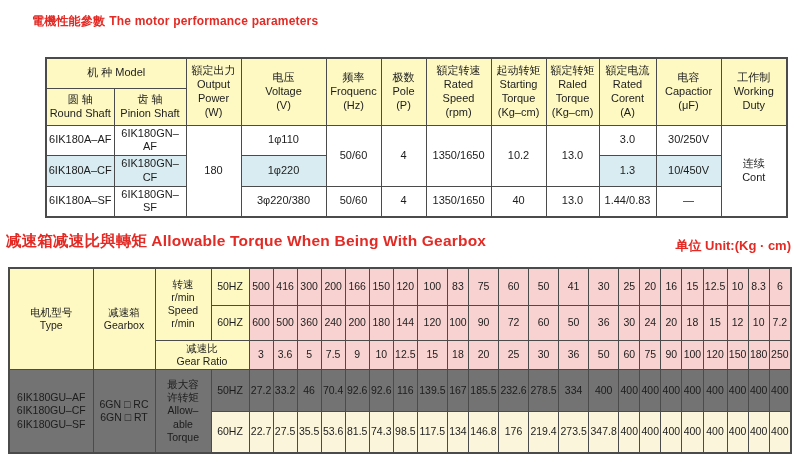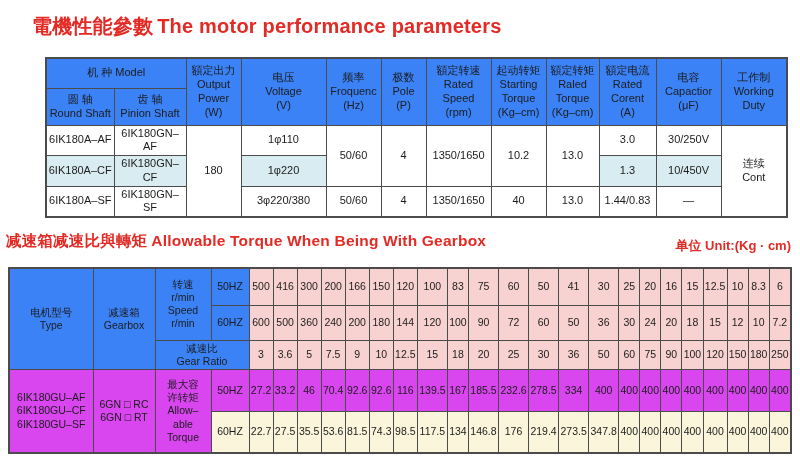--- a/index.html
+++ b/index.html
@@ -4,39 +4,39 @@
 <style>
   * { margin: 0; padding: 0; box-sizing: border-box; }
   html, body { background: #ffffff; }
   body {
     width: 800px; height: 462px; position: relative; overflow: hidden;
     font-family: "Liberation Sans", "DejaVu Sans", sans-serif;
     color: #1c1c1c;
   }
   .title {
     position: absolute; color: #e32a24; font-weight: bold;
-    font-size: 20px; letter-spacing: 0.2px; white-space: nowrap;
+    font-size: 12px; letter-spacing: 0.2px; white-space: nowrap;
   }
   .title .en { margin-left: 4px; }
   #title1 { left: 32px; top: 13px; }
   #title2 { left: 6px; top: 231px; font-size: 15.5px; text-align: center; }
   #unit-label {
     position: absolute; right: 9px; top: 237px; color: #e32a24;
     font-size: 13px; font-weight: bold; white-space: nowrap;
   }
   table {
     border-collapse: collapse; position: absolute; table-layout: fixed;
     border: 2px solid #4b4b4b;
   }
   th, td {
     border: 1px solid #4b4b4b; text-align: center; vertical-align: middle;
     font-size: 11px; font-weight: normal; white-space: pre-line;
     line-height: 1.25; padding: 1px 1px;
   }
-  .pink  { background: #3b82f6; }
+  .pink  { background: #fef9c3; }
   .blue  { background: #d9ecf2; }
   .cream { background: #fbf5db; }
   .white { background: #ffffff; }
 
   
   #motor-table { left: 45px; top: 57px; width: 741px; }
   #motor-table .rh1 { height: 30px; }
   #motor-table .rh2 { height: 37px; }
   #motor-table .rd  { height: 29px; }
 
@@ -46,21 +46,21 @@
   #gearbox-table .c-type    { width: 84px; }
   #gearbox-table .c-gearbox { width: 62px; }
   #gearbox-table .c-label   { width: 56px; }
   #gearbox-table .c-hz      { width: 38px; }
   #gearbox-table .ra { height: 37px; }
   #gearbox-table .rb { height: 35px; }
   #gearbox-table .rc { height: 24px; }
   #gearbox-table .rd2 { height: 42px; }
   #gearbox-table .re { height: 42px; }
   tr[data-cells].hdr-num td { background: #f8d2d0; }
-  tr[data-cells].blue-num td { background: #d946ef; }
+  tr[data-cells].blue-num td { background: #737373; }
   tr[data-cells].cream-num td { background: #fbf5db; }
 </style>
 </head>
 <body>
 
 <div class="title" id="title1">
   <span>電機性能參數</span><span class="en">The motor performance parameters</span>
 </div>
 
 <table id="motor-table">

